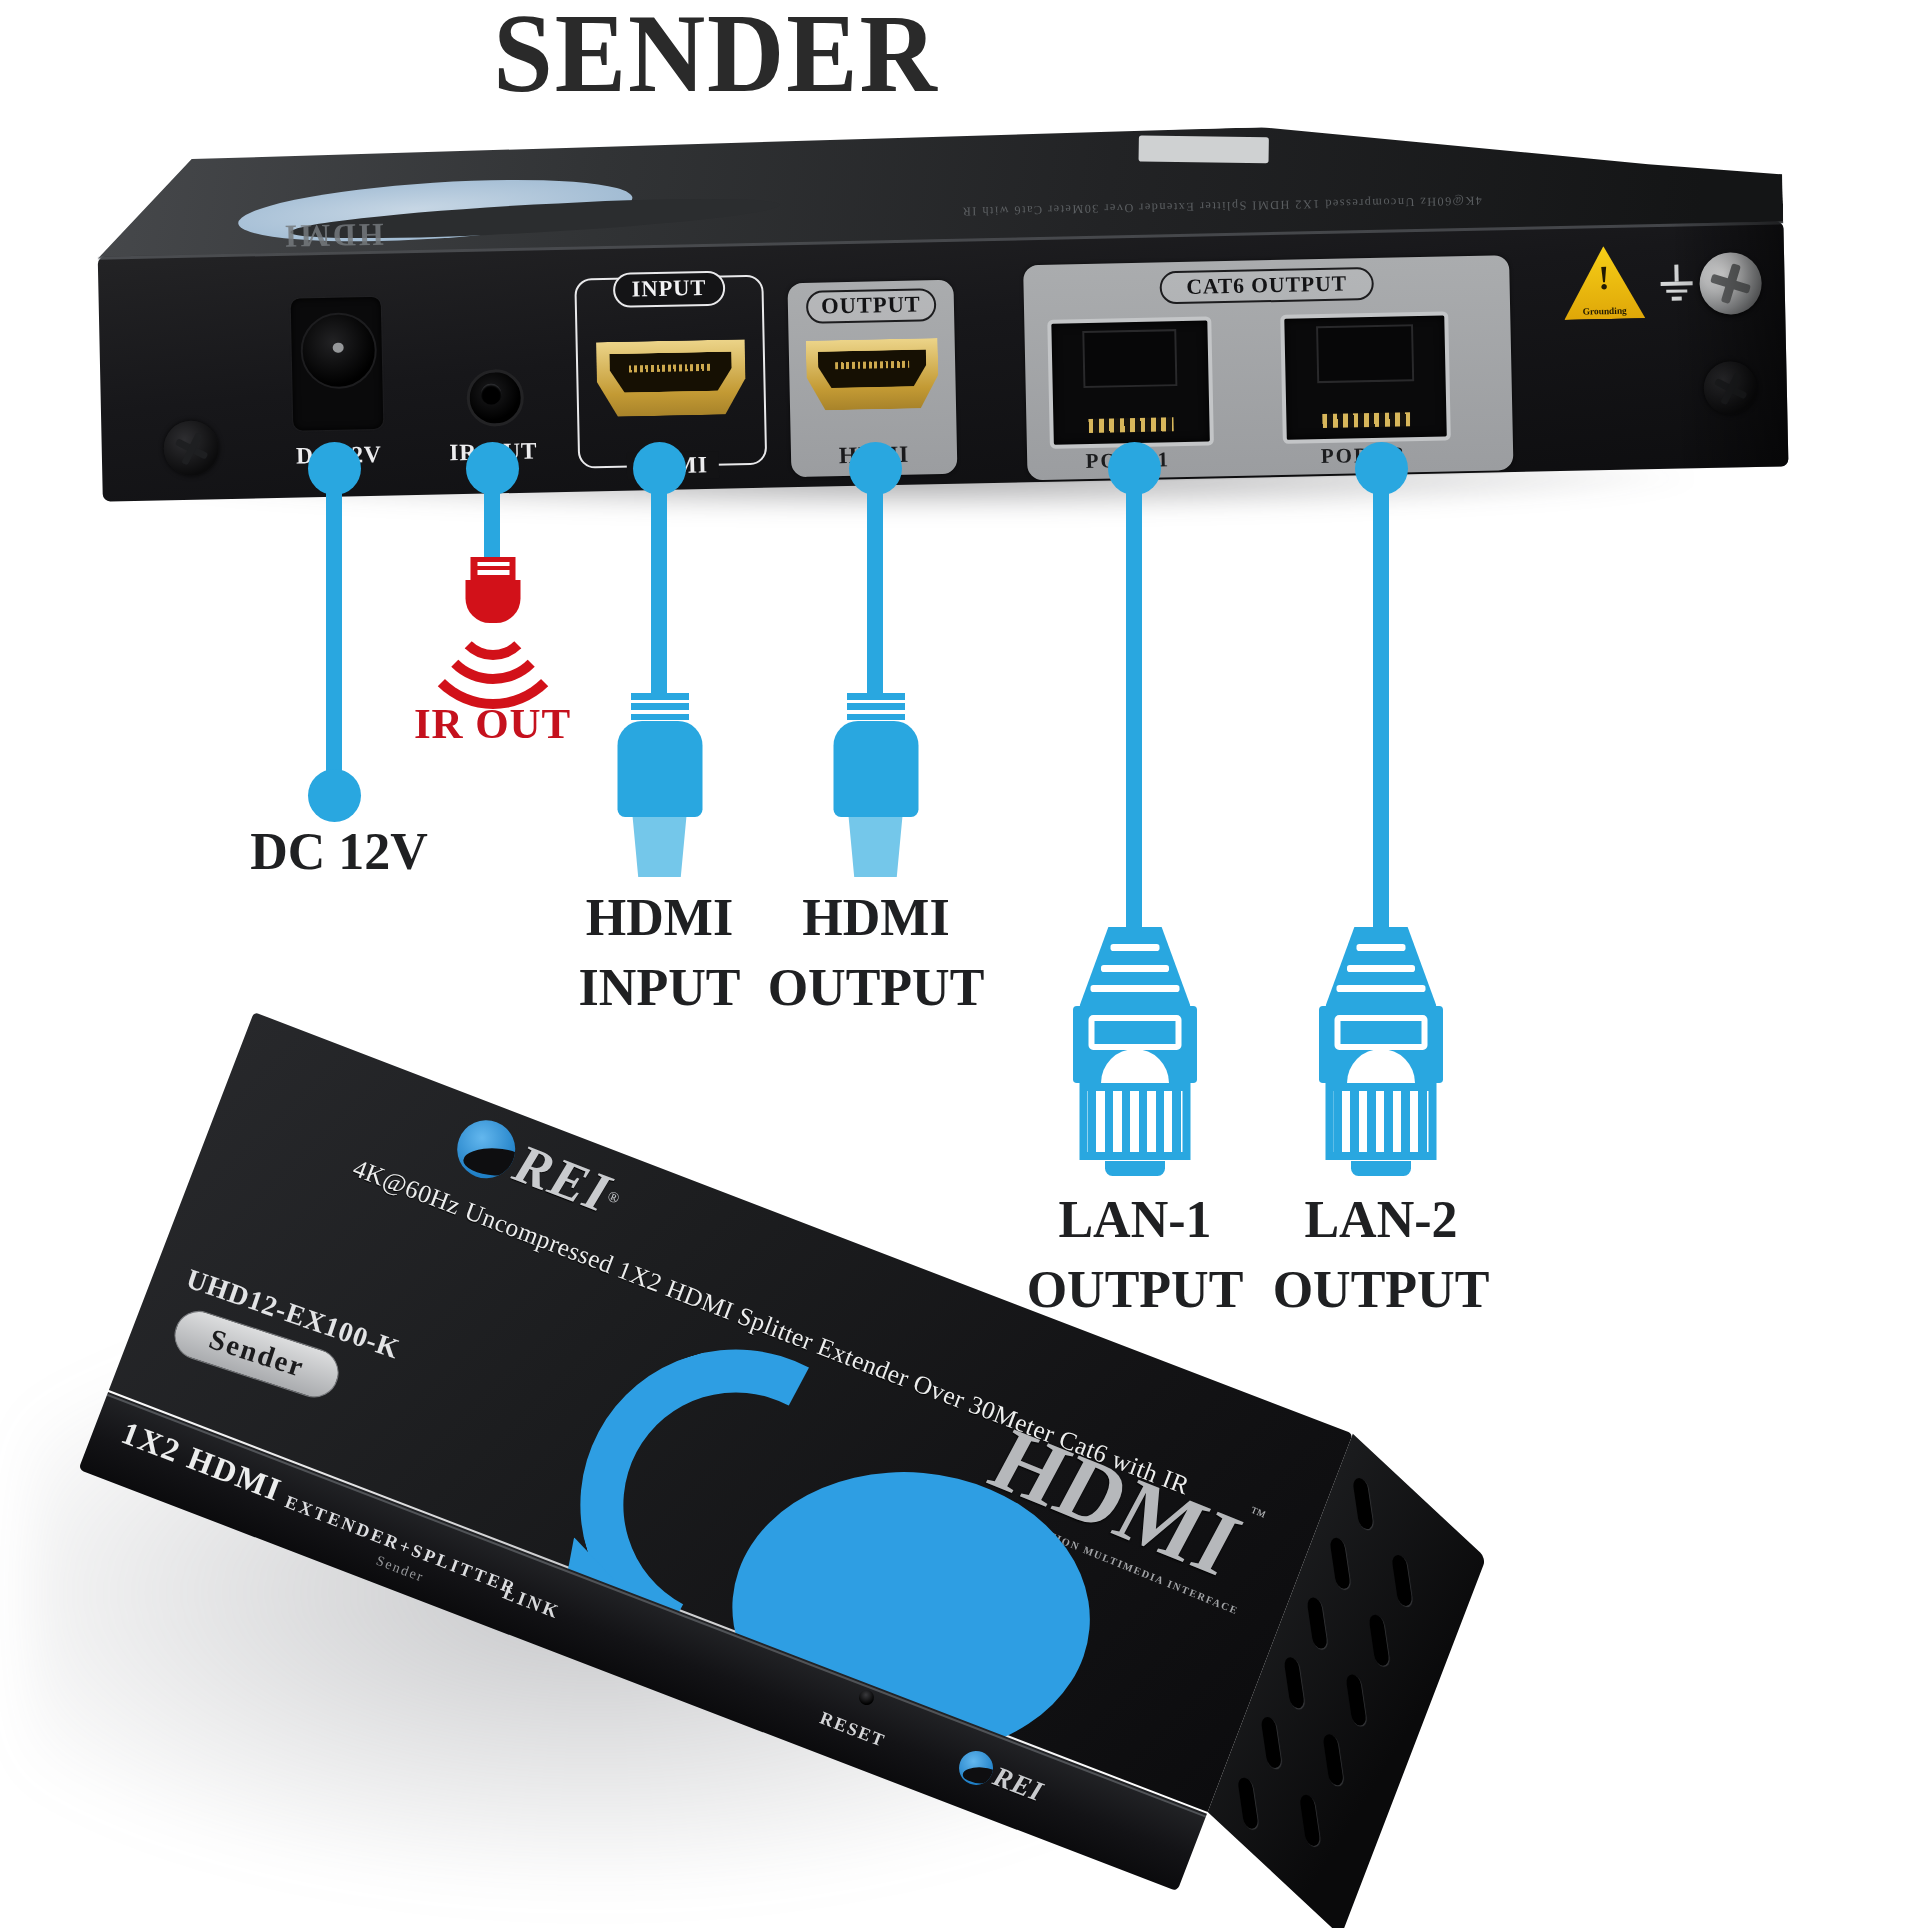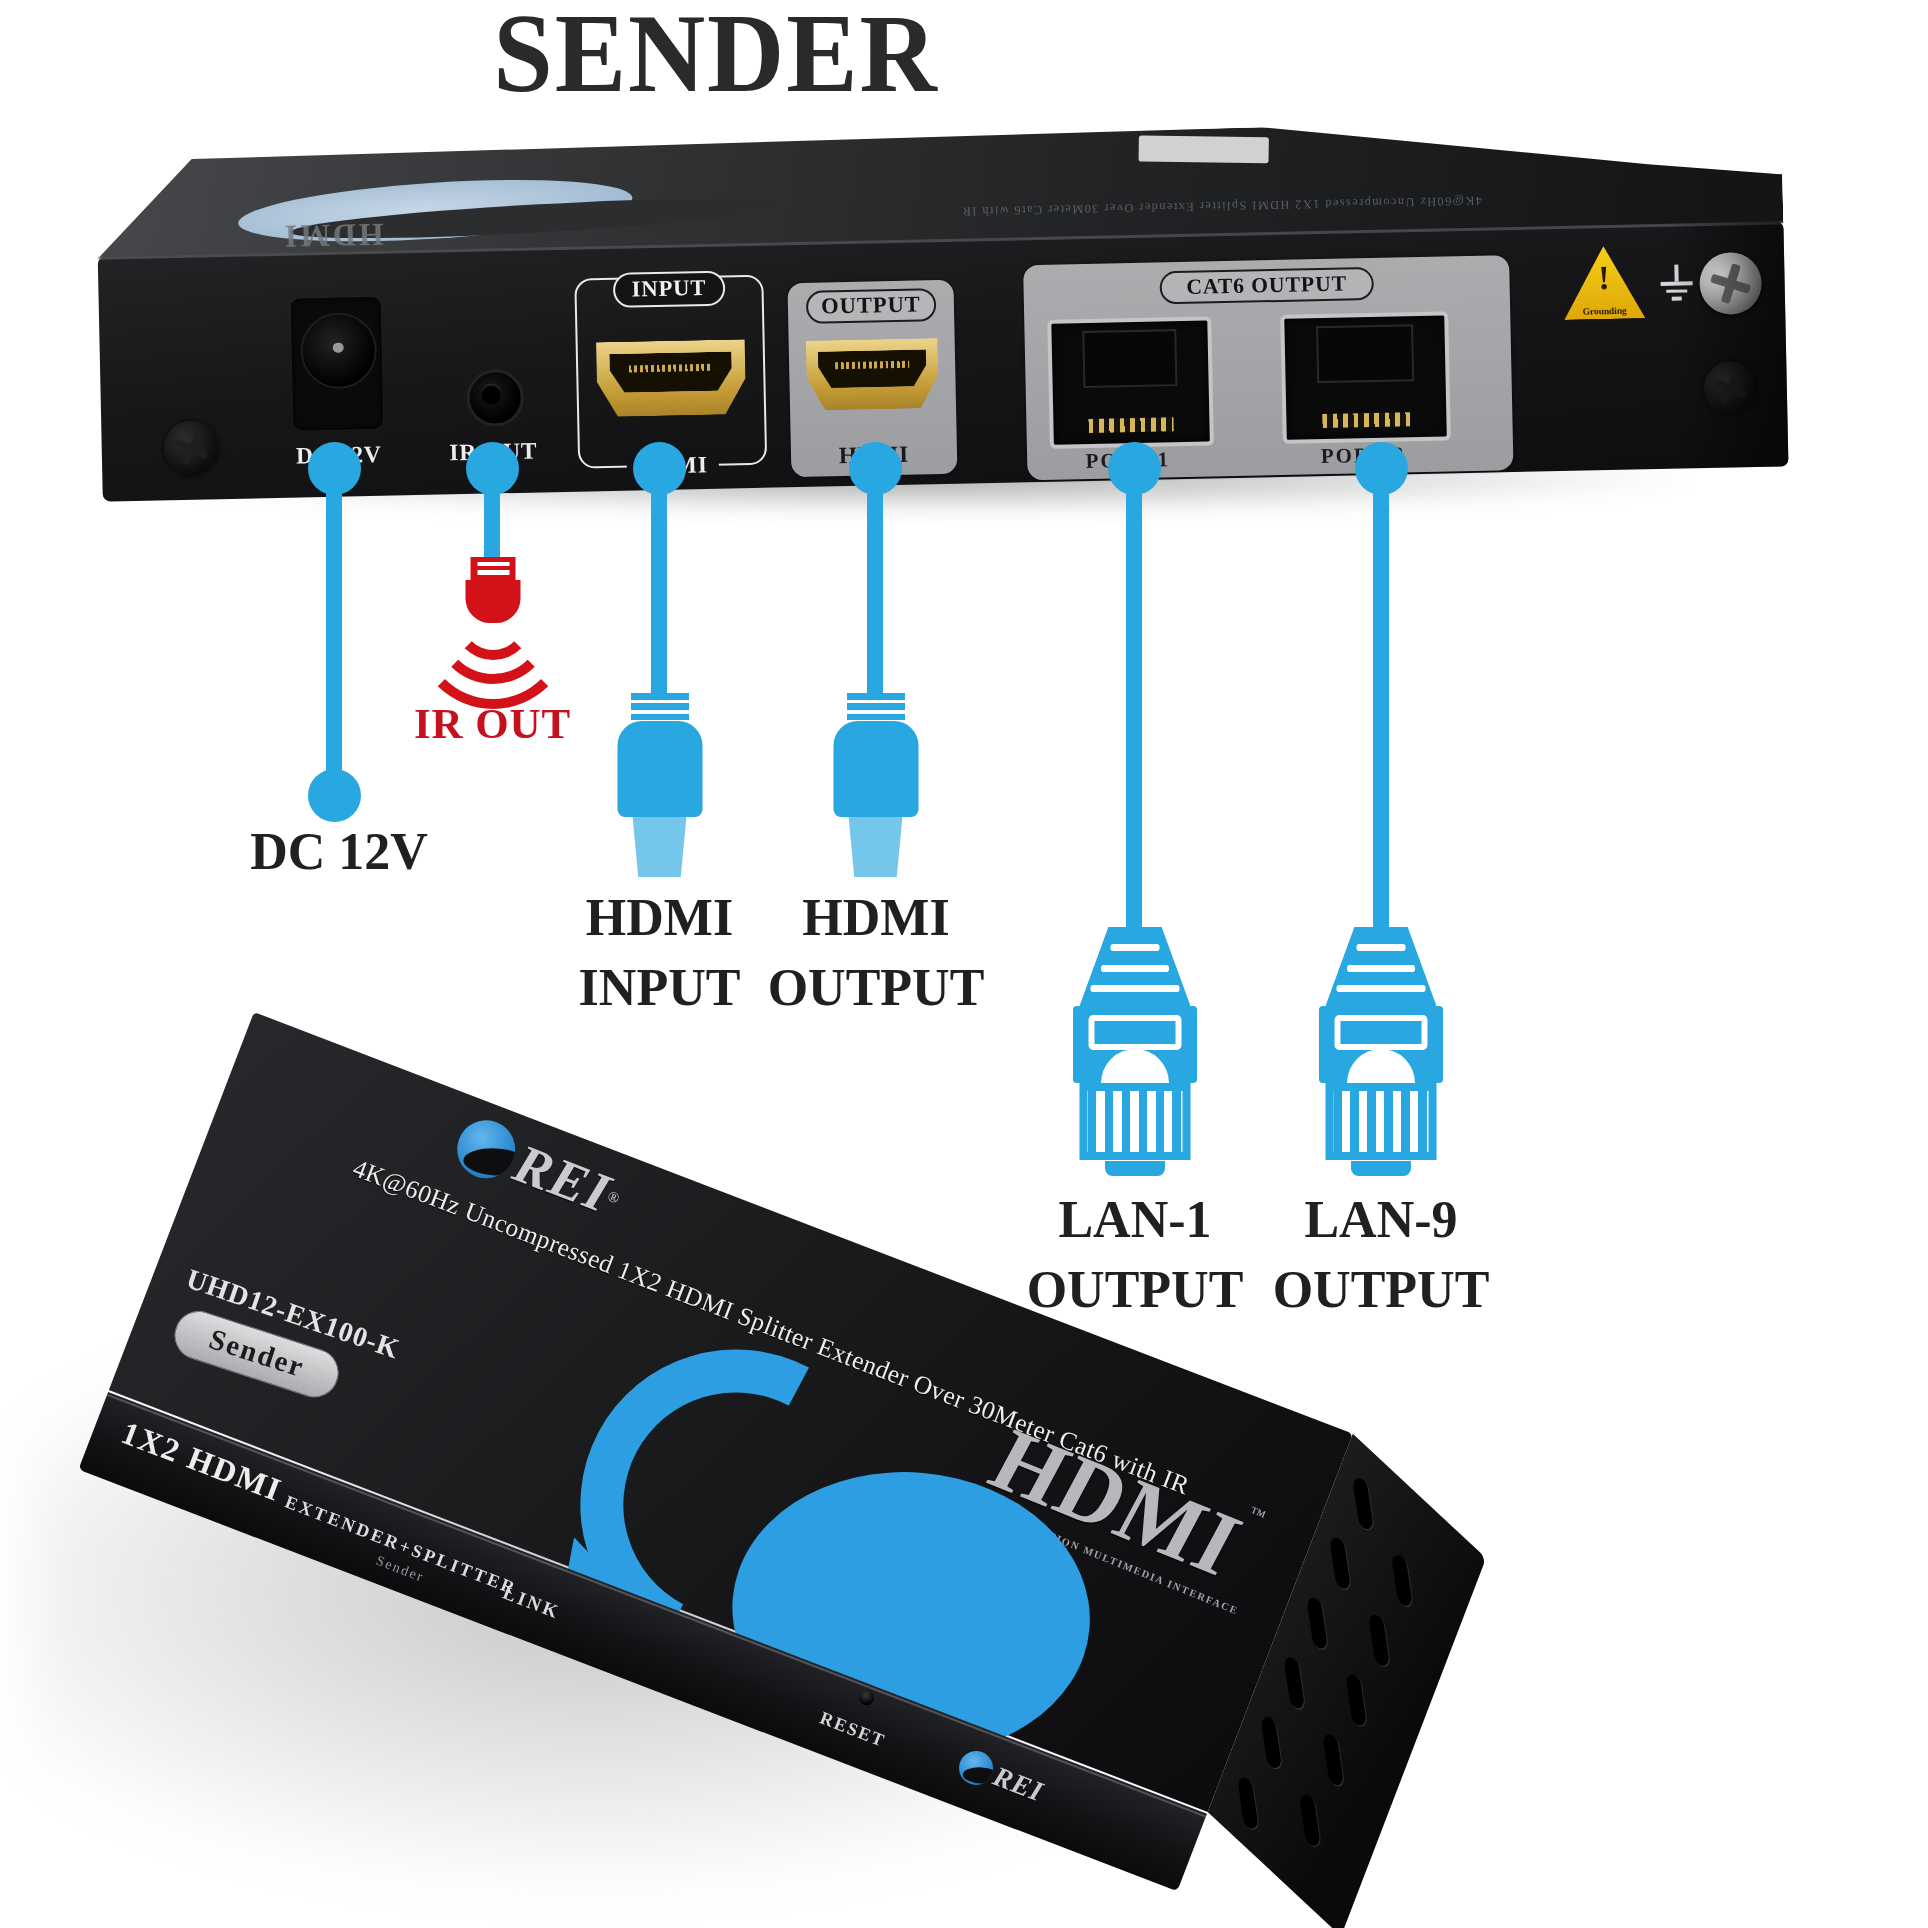--- a/index.html
+++ b/index.html
@@ -373,21 +373,21 @@
     <span class="sl" style="top:38px;width:68px;"></span>
     <span class="sl" style="top:58px;width:89px;"></span>
     <span class="body">
         <span class="win"></span>
         <span class="arch"></span>
       </span>
     <span class="head"></span>
       <span class="foot"></span>
   </div>
   <div class="abs co-label big-label" style="left:1254px;top:1185px;width:254px;">
-    <div>LAN-9</div>
+    <div>LAN-2</div>
     <div>OUTPUT</div>
   </div>
 
   <div class="abs" id="dev-shadow"></div>
   <div class="abs" id="dev">
     <div class="abs" id="dev-top">
       <div class="abs orei" id="dev-logo">
         <span class="ball"></span>
         <span class="rei">REI</span>
         <sup>®</sup>

